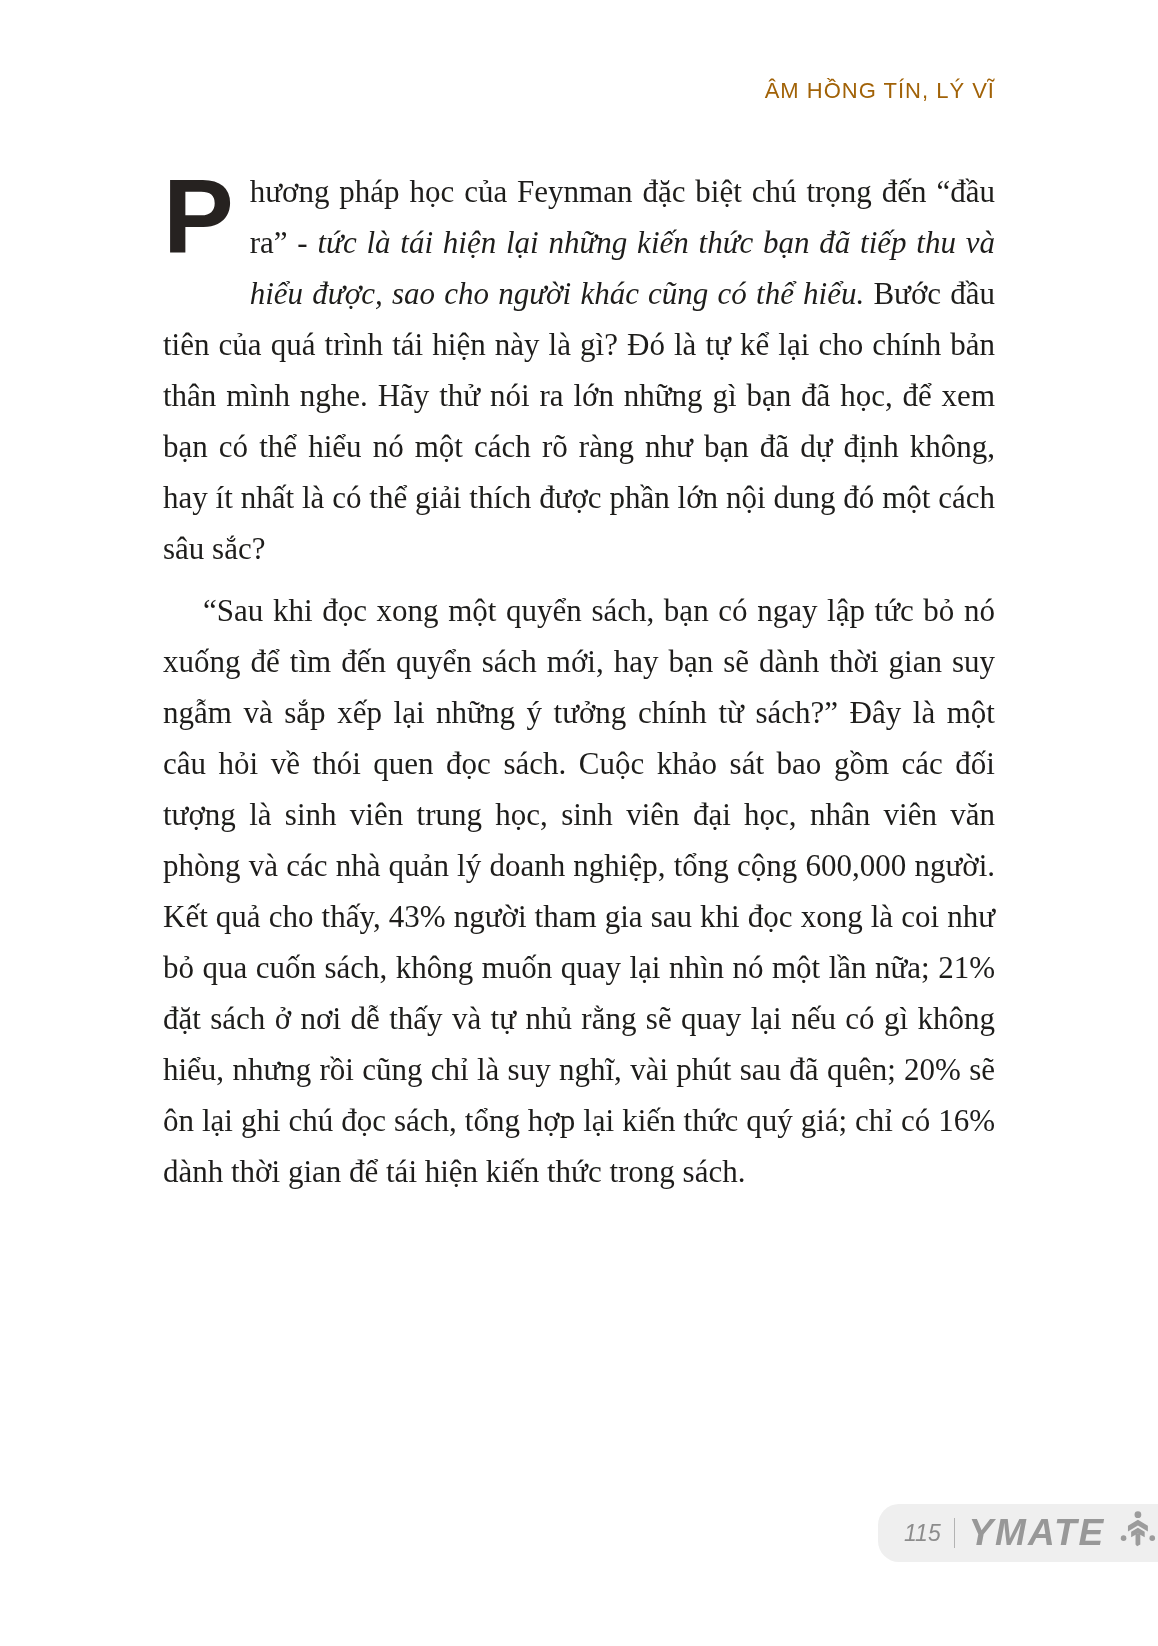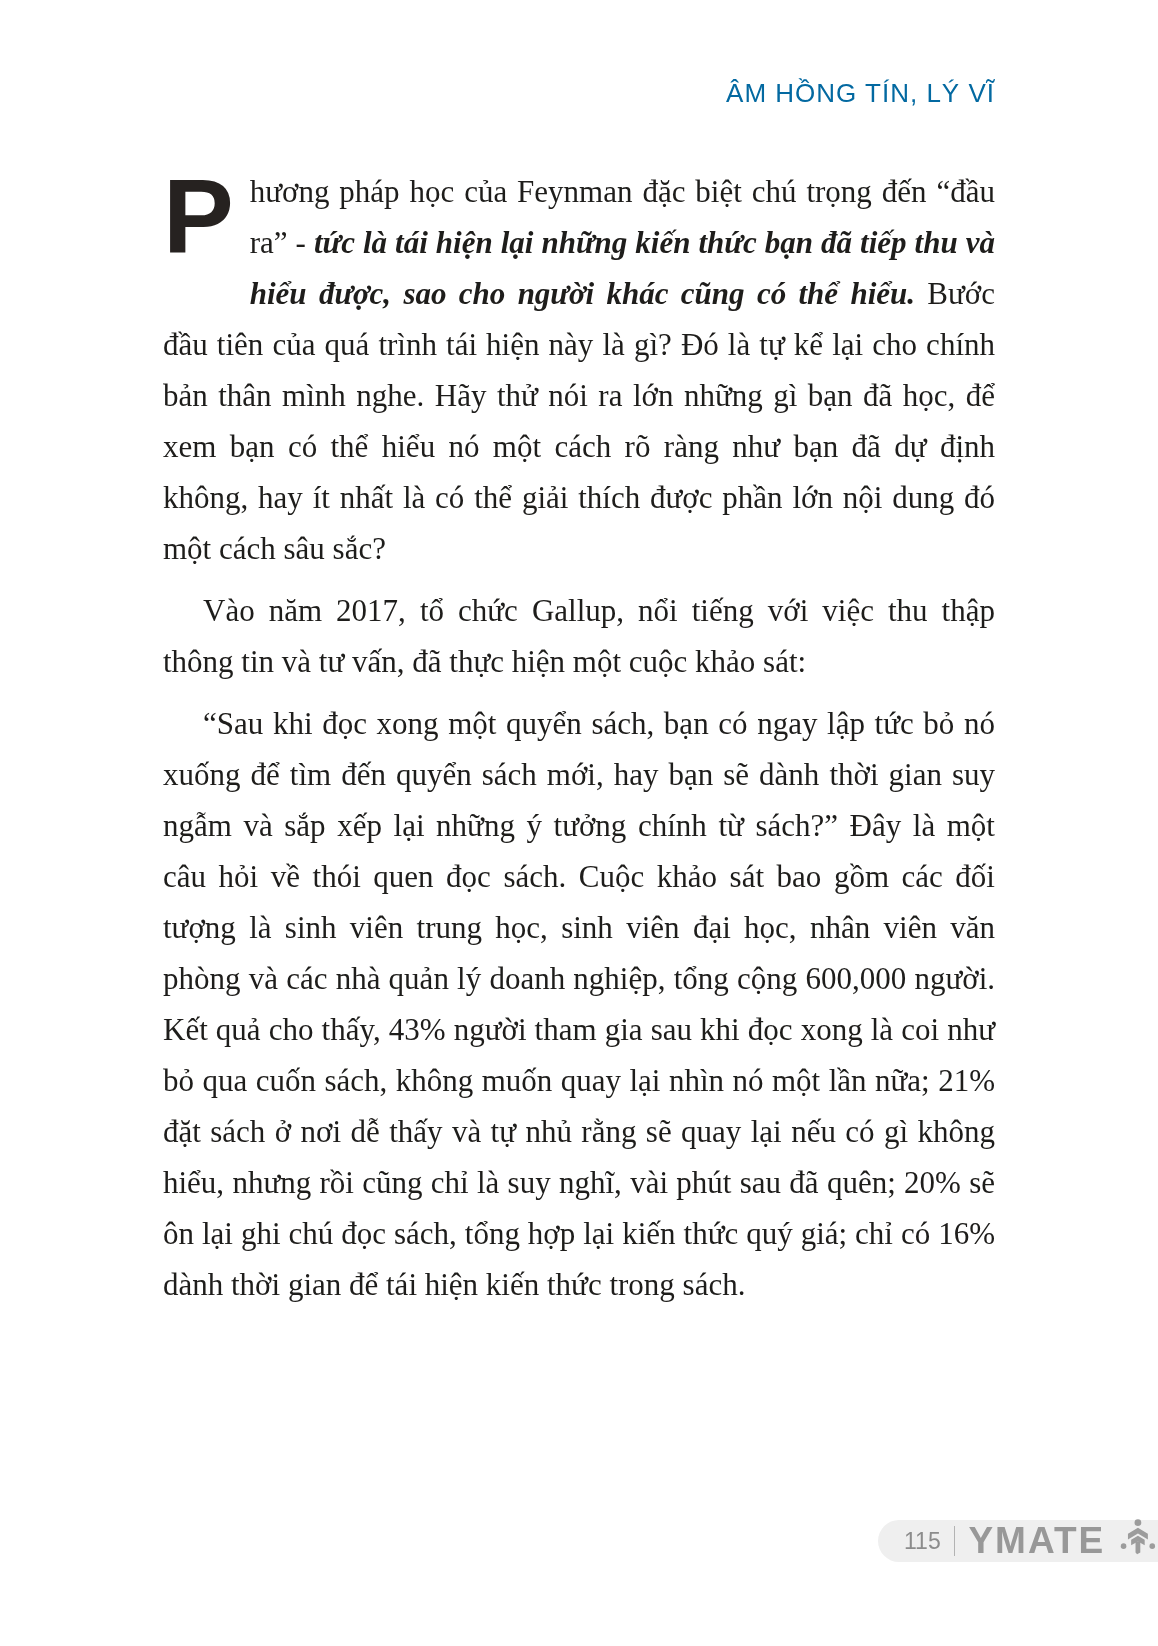--- a/index.html
+++ b/index.html
@@ -11,23 +11,23 @@
     overflow: hidden;
     font-family: "Liberation Serif", serif;
   }
 
   
   .running-header {
     position: absolute;
     top: 78px;
     right: 163px;
     font-family: "Liberation Sans", sans-serif;
-    font-size: 26px;
+    font-size: 22px;
     letter-spacing: 1px;
-    color: #0369a1;
+    color: #a16207;
     white-space: nowrap;
   }
 
   
   .body-copy {
     position: absolute;
     left: 163px;
     right: 163px;
     top: 166px;
     color: #1e1d1b;
@@ -43,38 +43,39 @@
     height: 96px;
     margin: 7px 16px 0 0;
     font-family: "Liberation Sans", sans-serif;
     font-weight: 700;
     font-size: 106px;
     line-height: 86px;
     color: #262220;
   }
   .emphasis {
     font-style: italic;
-    font-weight: 700;
+    font-weight: 400;
   }
 
   
   .footer-pill {
     position: absolute;
     right: 0;
     bottom: 84px;
-    height: 42px;
+    height: 58px;
     width: 280px;
     background: #efefef;
     border-radius: 21px 0 0 21px;
     display: flex;
     align-items: center;
     gap: 13px;
     padding-left: 26px;
     box-sizing: border-box;
     overflow: visible;
+    font-style: italic;
   }
   .page-number {
     font-family: "Liberation Sans", sans-serif;
     font-size: 23px;
     color: #8c8c8c;
   }
   .footer-divider {
     width: 2px;
     height: 30px;
     background: #b3b3b3;
@@ -97,21 +98,20 @@
 <body>
 
 <div class="page">
 
   <div class="running-header">ÂM HỒNG TÍN, LÝ VĨ</div>
 
   <div class="body-copy">
     <p>
       <span class="dropcap">P</span><span>hương pháp học của Feynman đặc biệt chú trọng đến “đầu ra” - </span><span class="emphasis">tức là tái hiện lại những kiến thức bạn đã tiếp thu và hiểu được, sao cho người khác cũng có thể hiểu.</span><span> Bước đầu tiên của quá trình tái hiện này là gì? Đó là tự kể lại cho chính bản thân mình nghe. Hãy thử nói ra lớn những gì bạn đã học, để xem bạn có thể hiểu nó một cách rõ ràng như bạn đã dự định không, hay ít nhất là có thể giải thích được phần lớn nội dung đó một cách sâu sắc?</span>
     </p>
-    <p class="para-indent">Vào năm 2017, tổ chức Gallup, nổi tiếng với việc thu thập thông tin và tư vấn, đã thực hiện một cuộc khảo sát:</p>
     <p class="para-indent">“Sau khi đọc xong một quyển sách, bạn có ngay lập tức bỏ nó xuống để tìm đến quyển sách mới, hay bạn sẽ dành thời gian suy ngẫm và sắp xếp lại những ý tưởng chính từ sách?” Đây là một câu hỏi về thói quen đọc sách. Cuộc khảo sát bao gồm các đối tượng là sinh viên trung học, sinh viên đại học, nhân viên văn phòng và các nhà quản lý doanh nghiệp, tổng cộng 600,000 người. Kết quả cho thấy, 43% người tham gia sau khi đọc xong là coi như bỏ qua cuốn sách, không muốn quay lại nhìn nó một lần nữa; 21% đặt sách ở nơi dễ thấy và tự nhủ rằng sẽ quay lại nếu có gì không hiểu, nhưng rồi cũng chỉ là suy nghĩ, vài phút sau đã quên; 20% sẽ ôn lại ghi chú đọc sách, tổng hợp lại kiến thức quý giá; chỉ có 16% dành thời gian để tái hiện kiến thức trong sách.</p>
   </div>
 
   <div class="footer-pill">
     <span class="page-number">115</span>
     <span class="footer-divider"></span>
     <span class="brand-name">YMATE</span>
     <svg class="brand-logo" viewBox="0 0 100 90" aria-hidden="true">
       <g fill="currentColor">
         <circle cx="50" cy="9" r="8.5"></circle>

